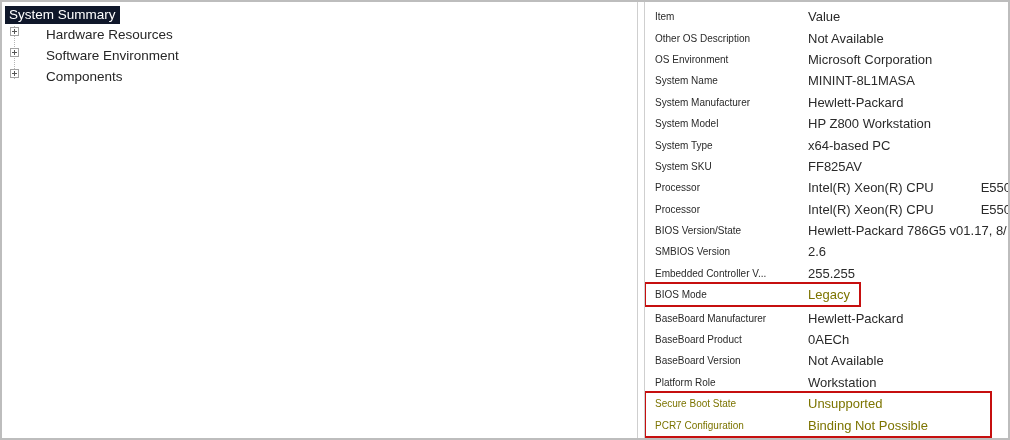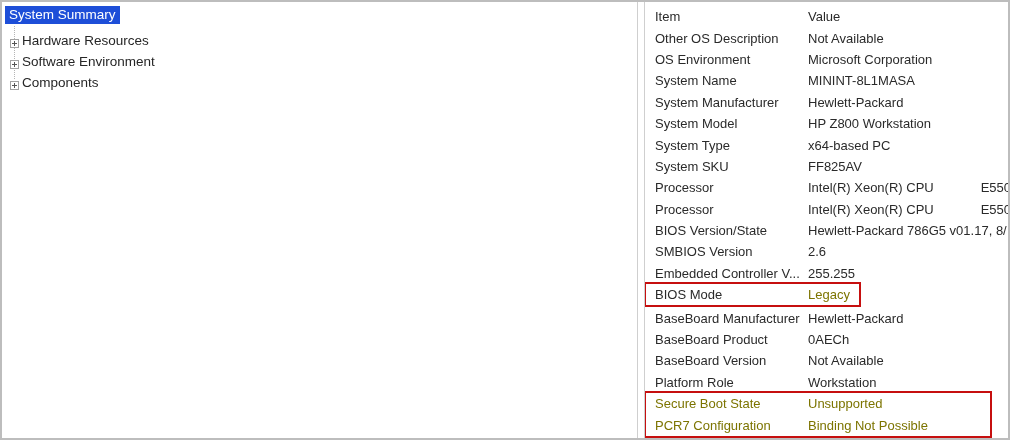--- a/index.html
+++ b/index.html
@@ -42,22 +42,23 @@
     z-index: 1;
   }
   .tree-items {
     position: absolute;
     left: 0; top: 25px;
     z-index: 1;
   }
   .tree-row {
     height: 21px;
     display: flex;
-    align-items: flex-end;
+    align-items: flex-start;
     padding-left: 8px;
+    gap: 24px;
   }
   .expand-box {
     position: relative;
     width: 9px; height: 9px;
     border: 1px solid #a2a2a2;
     background: #ffffff;
     flex: 0 0 auto;
     margin-right: 3px;
   }
   .expand-box::before {
@@ -95,21 +96,21 @@
   .row, .header-row {
     display: flex;
     align-items: center;
     height: 21.4px;
     padding-left: 9px;
     overflow: hidden;
   }
   .cell-item {
     flex: 0 0 153px;
     width: 153px;
-    font-size: 13px;
+    font-size: 10px;
     color: #2a2a2a;
     white-space: pre;
     overflow: hidden;
   }
   .cell-value {
     flex: 1 1 auto;
     font-size: 13px;
     color: #2a2a2a;
     white-space: pre;
     overflow: hidden;
@@ -127,21 +128,21 @@
   .hl-g2 { width: 348px; }
 </style>
 </head>
 <body>
 
 <div class="window">
 
   <div class="tree-pane">
     <div class="tree-connector"></div>
 
-    <div class="tree-root-item" style="background: #1d4ed8;">System Summary</div>
+    <div class="tree-root-item" style="background: #0f172a;">System Summary</div>
 
     <div class="tree-items">
       <div class="tree-row">
         <span class="expand-box"></span>
         <span class="tree-label">Hardware Resources</span>
       </div>
       <div class="tree-row">
         <span class="expand-box"></span>
         <span class="tree-label">Software Environment</span>
       </div>

